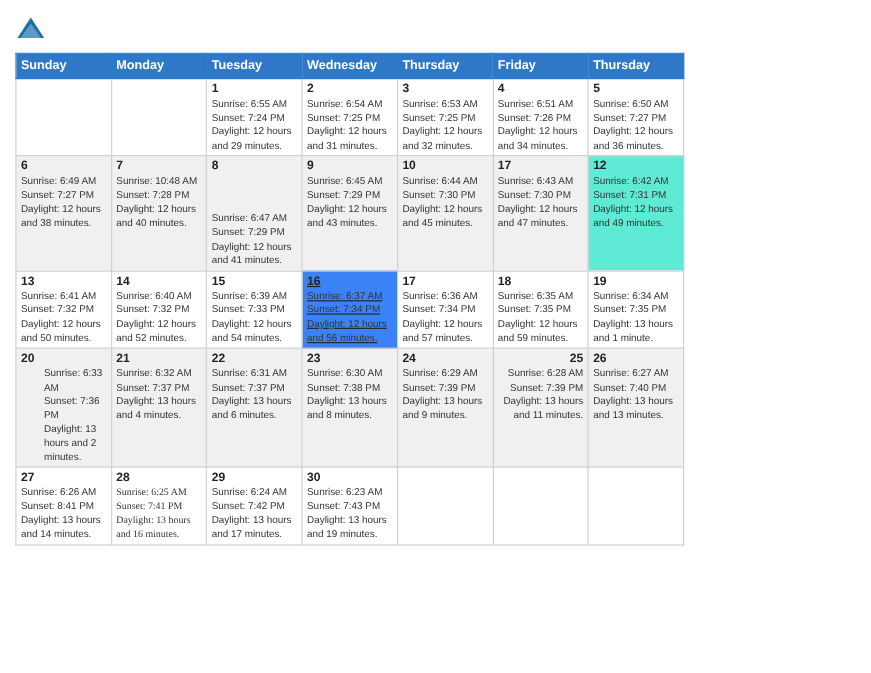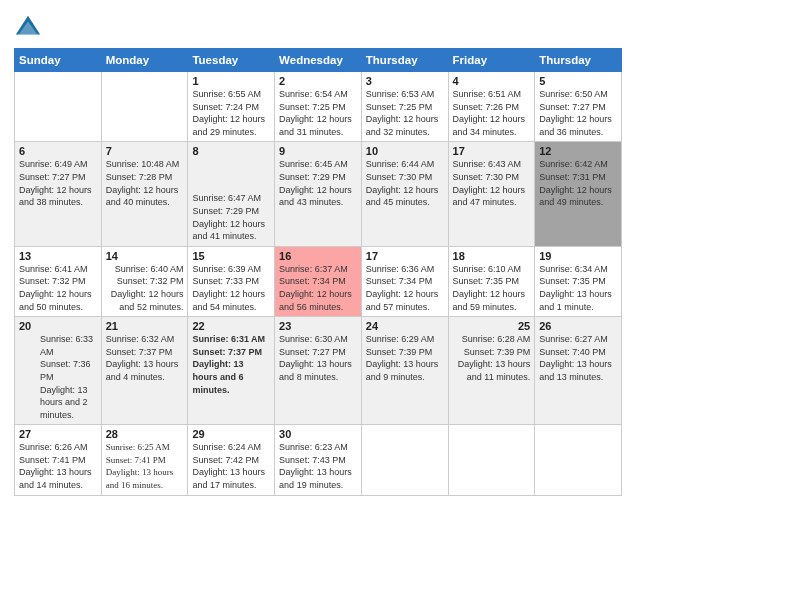--- a/index.html
+++ b/index.html
@@ -206,61 +206,61 @@
             <div class="day-info" style="white-space: pre-line;">Sunrise: 6:44 AM
 Sunset: 7:30 PM
 Daylight: 12 hours and 45 minutes.</div>
           </td>
           <td style="background: rgb(240, 240, 240);">
             <span class="day-number">17</span>
             <div class="day-info" style="white-space: pre-line;">Sunrise: 6:43 AM
 Sunset: 7:30 PM
 Daylight: 12 hours and 47 minutes.</div>
           </td>
-          <td style="background: #a3a3a3;">
+          <td style="background: #5eead4;">
             <span class="day-number">12</span>
             <div class="day-info" style="white-space: pre-line;">Sunrise: 6:42 AM
 Sunset: 7:31 PM
 Daylight: 12 hours and 49 minutes.</div>
           </td>
         </tr>
         <tr class="cal-row-3">
           <td style="background: rgb(255, 255, 255);">
             <span class="day-number">13</span>
             <div class="day-info" style="white-space: pre-line;">Sunrise: 6:41 AM
 Sunset: 7:32 PM
 Daylight: 12 hours and 50 minutes.</div>
           </td>
           <td style="background: rgb(255, 255, 255);">
             <span class="day-number">14</span>
-            <div class="day-info" style="white-space: pre-line; text-align: right;">Sunrise: 6:40 AM
+            <div class="day-info" style="white-space: pre-line;">Sunrise: 6:40 AM
 Sunset: 7:32 PM
 Daylight: 12 hours and 52 minutes.</div>
           </td>
           <td style="background: rgb(255, 255, 255);">
             <span class="day-number">15</span>
             <div class="day-info" style="white-space: pre-line;">Sunrise: 6:39 AM
 Sunset: 7:33 PM
 Daylight: 12 hours and 54 minutes.</div>
           </td>
-          <td style="background: #fca5a5;">
+          <td style="background: #3b82f6; text-decoration: underline;">
             <span class="day-number">16</span>
             <div class="day-info" style="white-space: pre-line;">Sunrise: 6:37 AM
 Sunset: 7:34 PM
 Daylight: 12 hours and 56 minutes.</div>
           </td>
           <td style="background: rgb(255, 255, 255);">
             <span class="day-number">17</span>
             <div class="day-info" style="white-space: pre-line;">Sunrise: 6:36 AM
 Sunset: 7:34 PM
 Daylight: 12 hours and 57 minutes.</div>
           </td>
           <td style="background: rgb(255, 255, 255);">
             <span class="day-number">18</span>
-            <div class="day-info" style="white-space: pre-line;">Sunrise: 6:10 AM
+            <div class="day-info" style="white-space: pre-line;">Sunrise: 6:35 AM
 Sunset: 7:35 PM
 Daylight: 12 hours and 59 minutes.</div>
           </td>
           <td style="background: rgb(255, 255, 255);">
             <span class="day-number">19</span>
             <div class="day-info" style="white-space: pre-line;">Sunrise: 6:34 AM
 Sunset: 7:35 PM
 Daylight: 13 hours and 1 minute.</div>
           </td>
         </tr>
@@ -272,28 +272,28 @@
 Daylight: 13 hours and 2 minutes.</div>
           </td>
           <td style="background: rgb(240, 240, 240);">
             <span class="day-number">21</span>
             <div class="day-info" style="white-space: pre-line;">Sunrise: 6:32 AM
 Sunset: 7:37 PM
 Daylight: 13 hours and 4 minutes.</div>
           </td>
           <td style="background: rgb(240, 240, 240);">
             <span class="day-number">22</span>
-            <div class="day-info" style="white-space: pre-line; font-weight: bold;">Sunrise: 6:31 AM
+            <div class="day-info" style="white-space: pre-line;">Sunrise: 6:31 AM
 Sunset: 7:37 PM
 Daylight: 13 hours and 6 minutes.</div>
           </td>
           <td style="background: rgb(240, 240, 240);">
             <span class="day-number">23</span>
             <div class="day-info" style="white-space: pre-line;">Sunrise: 6:30 AM
-Sunset: 7:27 PM
+Sunset: 7:38 PM
 Daylight: 13 hours and 8 minutes.</div>
           </td>
           <td style="background: rgb(240, 240, 240);">
             <span class="day-number">24</span>
             <div class="day-info" style="white-space: pre-line;">Sunrise: 6:29 AM
 Sunset: 7:39 PM
 Daylight: 13 hours and 9 minutes.</div>
           </td>
           <td style="background: rgb(240, 240, 240); text-align: right;">
             <span class="day-number">25</span>
@@ -305,21 +305,21 @@
             <span class="day-number">26</span>
             <div class="day-info" style="white-space: pre-line;">Sunrise: 6:27 AM
 Sunset: 7:40 PM
 Daylight: 13 hours and 13 minutes.</div>
           </td>
         </tr>
         <tr class="cal-row-5">
           <td style="background: rgb(255, 255, 255);">
             <span class="day-number">27</span>
             <div class="day-info" style="white-space: pre-line;">Sunrise: 6:26 AM
-Sunset: 7:41 PM
+Sunset: 8:41 PM
 Daylight: 13 hours and 14 minutes.</div>
           </td>
           <td style="background: rgb(255, 255, 255);">
             <span class="day-number">28</span>
             <div class="day-info" style="white-space: pre-line; font-family: Liberation Serif, serif;">Sunrise: 6:25 AM
 Sunset: 7:41 PM
 Daylight: 13 hours and 16 minutes.</div>
           </td>
           <td style="background: rgb(255, 255, 255);">
             <span class="day-number">29</span>

